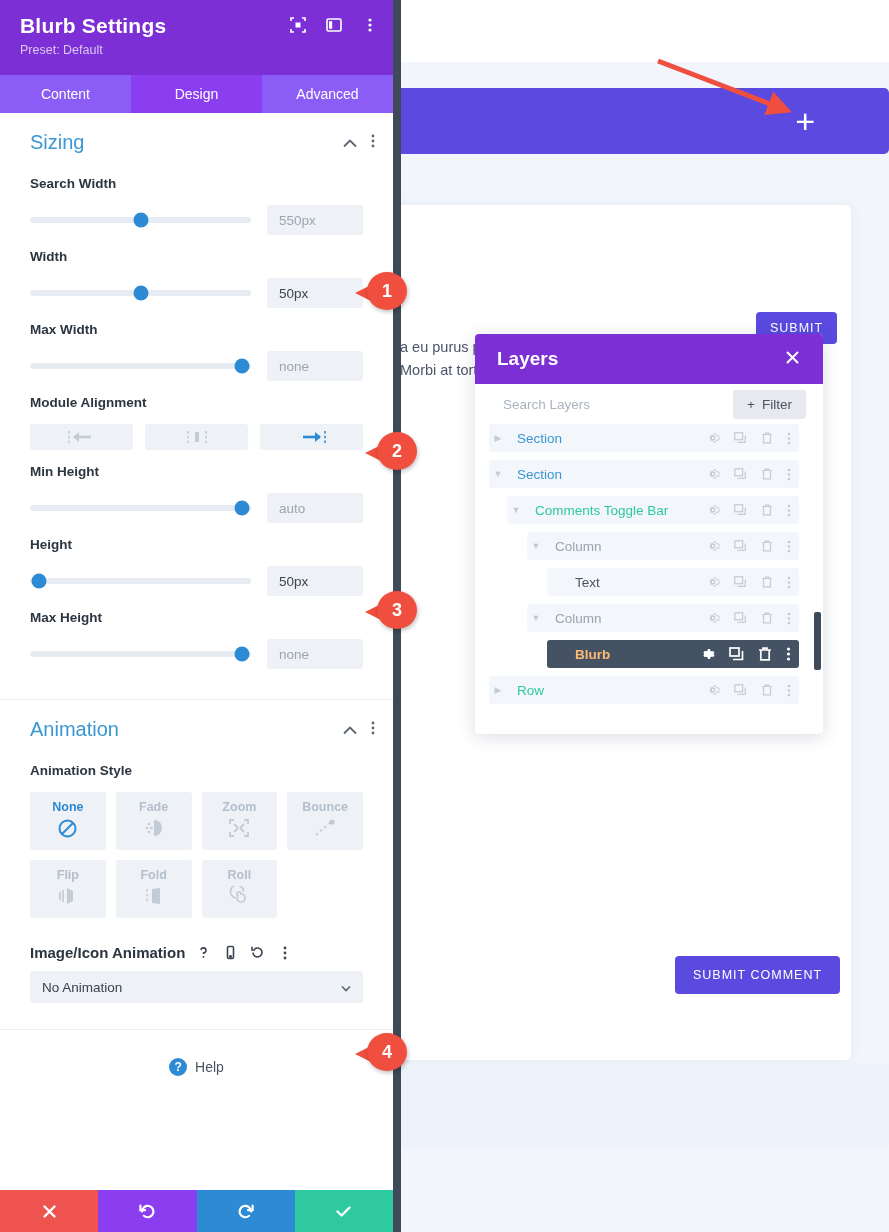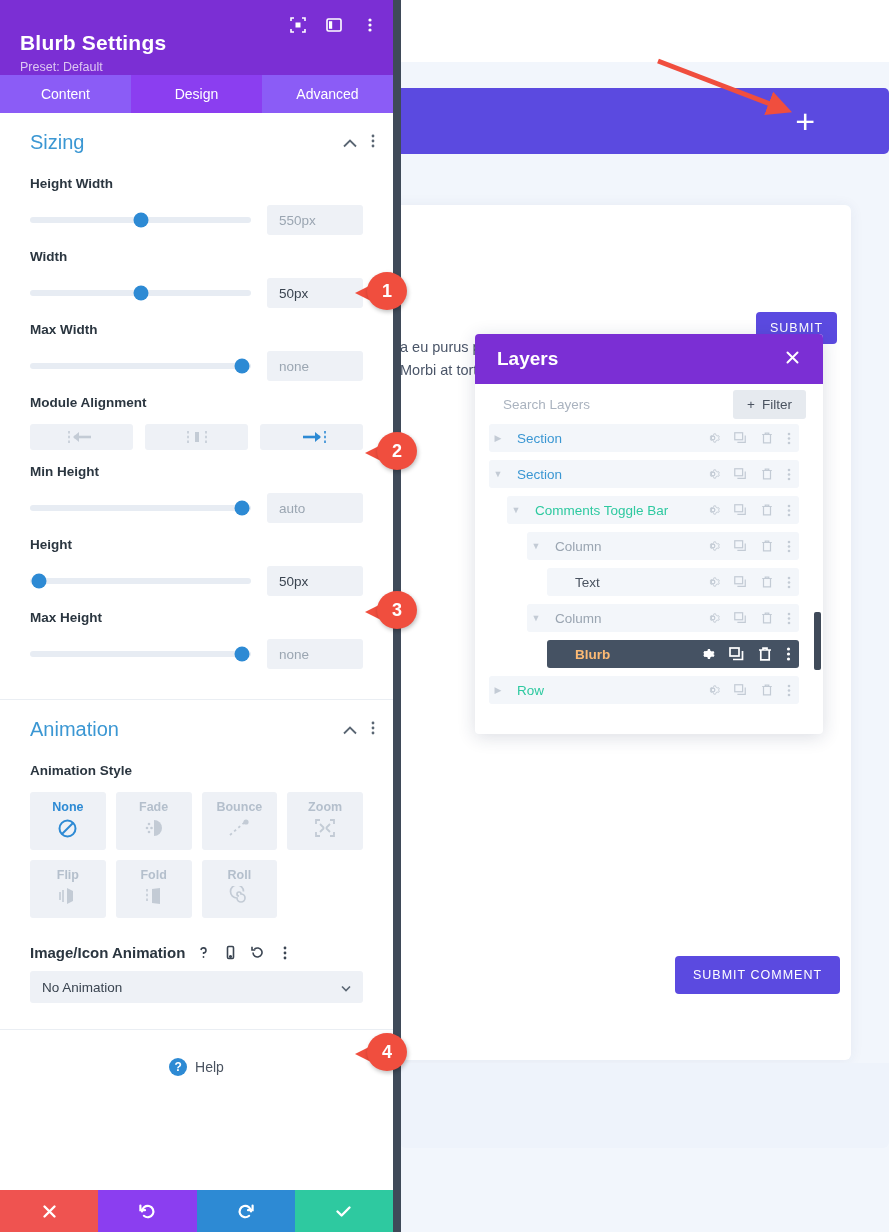--- a/index.html
+++ b/index.html
@@ -50,21 +50,21 @@
     background:#eef3fb; border-radius:0 0 6px 6px; }
 
   
   .pointer-arrow { position: absolute; left: 650px; top: 55px; width: 160px; height: 70px; }
 
   
   .panel {
     position: absolute; left: 0; top: 0; width: 393px; height: 1232px;
     background: #ffffff; display: flex; flex-direction: column;
   }
-  .panel-header { background: #7b2fd4; padding: 31px 20px 10px 20px; position: relative; height: 75px; }
+  .panel-header { background: #7b2fd4; padding: 14px 20px 10px 20px; position: relative; height: 75px; }
   .panel-title { color: #fff; font-size: 21px; font-weight: 600; letter-spacing: .2px; }
   .panel-preset { color: #ddc7f2; font-size: 12.5px; margin-top: 5px; }
   .hdr-icons { position: absolute; right: 14px; top: 16px; display: flex; gap: 18px; align-items: center; }
   .hdr-icons .ic { width: 18px; height: 18px; display:flex; align-items:center; justify-content:center; cursor:pointer; }
   .tabs { display: flex; background: #8b5cf6; height: 38px; }
   .tab { flex: 1; color: #fff; font-size: 14px; display: flex; align-items: center; justify-content: center; cursor: pointer; }
   .tab.active { background: #8b3ef0; }
 
   .scrollbody { flex: 1; overflow: hidden; position: relative; background:#fff; }
 
@@ -241,21 +241,21 @@
             <svg width="4" height="14" viewBox="0 0 4 14" fill="#5a6673">
               <circle cx="2" cy="2" r="1.4"></circle>
                 <circle cx="2" cy="7" r="1.4"></circle>
                 <circle cx="2" cy="12" r="1.4"></circle>
             </svg>
           </span>
         </div>
       </div>
 
       <div class="field">
-        <div class="field-label">Height Width</div>
+        <div class="field-label">Search Width</div>
         <div class="slider-row">
           <div class="track">
             <div class="knob" style="left:50%"></div>
           </div>
           <div class="valbox placeholder">550px</div>
         </div>
       </div>
 
       <div class="field">
         <div class="field-label">Width</div>
@@ -376,35 +376,35 @@
                 <circle cx="6" cy="6" r="1.3" fill="#c3cbd5"></circle>
                   <circle cx="4" cy="10" r="1.3" fill="#c3cbd5"></circle>
                 <circle cx="6" cy="14" r="1.3" fill="#c3cbd5"></circle>
                   <circle cx="8.5" cy="10" r="1.3" fill="#c3cbd5"></circle>
               </svg>
             </span>
           </div>
 
 
           <div class="anim-cell">
+            <span class="anim-label">Zoom</span>
+            <span>
+              <svg width="22" height="20" viewBox="0 0 22 20" fill="none" stroke="#c3cbd5" stroke-width="1.8">
+                <path d="M2 6 V2 H6 M16 2 H20 V6 M20 14 V18 H16 M6 18 H2 V14"></path>
+                <path d="M6 6 L10 10 M16 6 L12 10 M6 14 L10 10 M16 14 L12 10"></path>
+              </svg>
+            </span>
+          </div>
+
+          <div class="anim-cell">
             <span class="anim-label">Bounce</span>
             <span>
               <svg width="24" height="20" viewBox="0 0 24 20">
                 <path d="M3 17 L18 4" stroke="#c3cbd5" stroke-width="1.8" stroke-dasharray="2.5 3"></path>
                 <circle cx="19" cy="4" r="2.6" fill="#c3cbd5"></circle>
-              </svg>
-            </span>
-          </div>
-
-          <div class="anim-cell">
-            <span class="anim-label">Zoom</span>
-            <span>
-              <svg width="22" height="20" viewBox="0 0 22 20" fill="none" stroke="#c3cbd5" stroke-width="1.8">
-                <path d="M2 6 V2 H6 M16 2 H20 V6 M20 14 V18 H16 M6 18 H2 V14"></path>
-                <path d="M6 6 L10 10 M16 6 L12 10 M6 14 L10 10 M16 14 L12 10"></path>
               </svg>
             </span>
           </div>
 
           <div class="anim-cell">
             <span class="anim-label">Flip</span>
             <span>
               <svg width="22" height="20" viewBox="0 0 22 20">
                 <path d="M10 2 L16 5 V15 L10 18 z" fill="#c3cbd5"></path>
                 <path d="M6 4 V16 M3 6 V14" stroke="#c3cbd5" stroke-width="1.6"></path>

